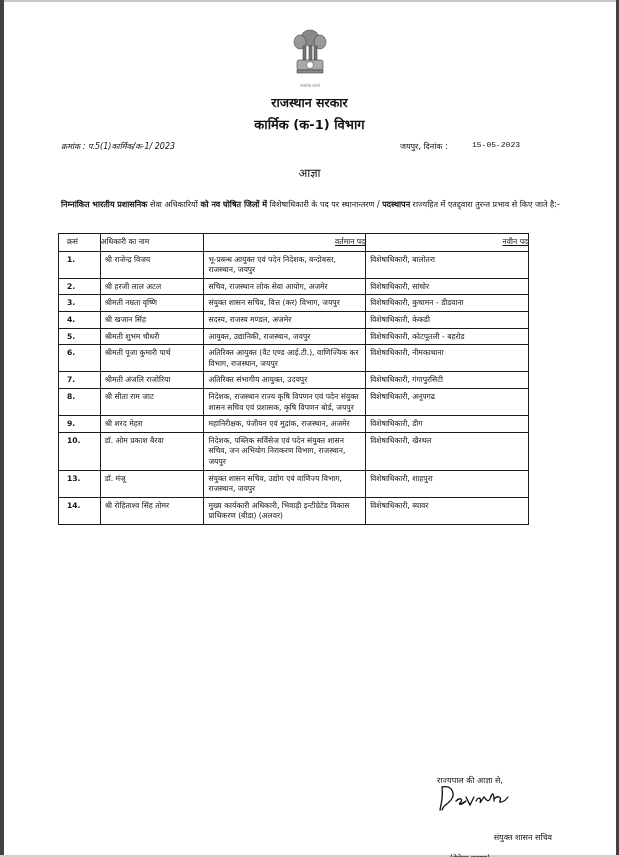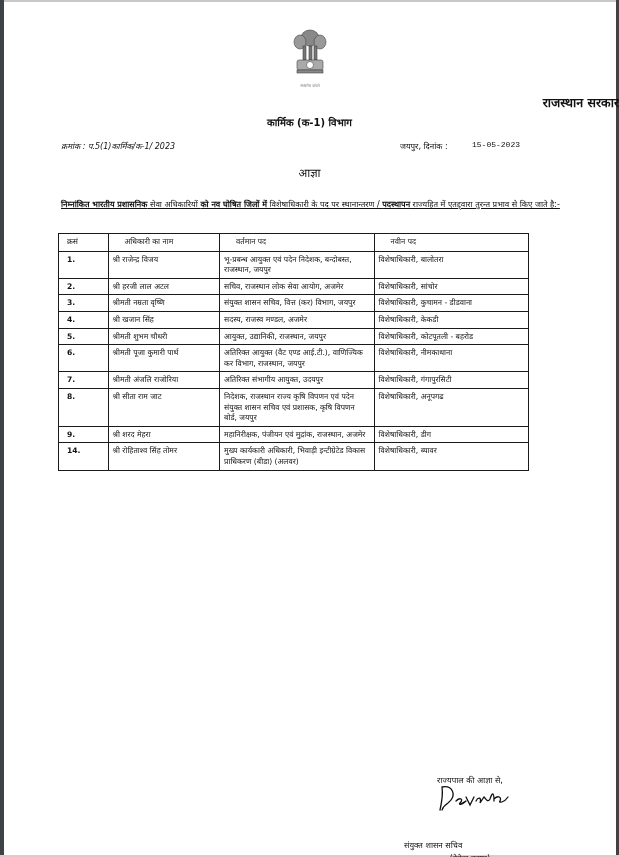--- a/index.html
+++ b/index.html
@@ -9,53 +9,53 @@
       font-family: "DejaVu Sans", "Liberation Sans", sans-serif;
       color: #111;
     }
     .edge-left { position: absolute; left: 0; top: 0; width: 4px; height: 857px; background: #3d4246; }
     .edge-right { position: absolute; right: 0; top: 0; width: 3px; height: 857px; background: #3d4246; }
     .edge-top { position: absolute; left: 0; top: 0; width: 619px; height: 2px; background: #c8c8c8; }
     .edge-bottom { position: absolute; left: 0; bottom: 0; width: 619px; height: 2px; background: #d0d0d0; }
 
     .emblem { position: absolute; left: 287px; top: 26px; width: 46px; height: 60px; }
     .emblem-motto { position: absolute; left: 278px; top: 83px; width: 64px; text-align: center; font-size: 4px; color: #777; }
-    .gov-name { position: absolute; left: 0; width: 619px; top: 94px; text-align: right; font-size: 12.5px; font-weight: bold; }
-    .dept-name { position: absolute; left: 0; width: 619px; top: 115px; text-align: center; font-size: 10px; font-weight: bold; }
+    .gov-name { position: absolute; left: 0; width: 619px; top: 94px; text-align: center; font-size: 12.5px; font-weight: bold; }
+    .dept-name { position: absolute; left: 0; width: 619px; top: 115px; text-align: center; font-size: 13px; font-weight: bold; }
 
     .ref-row { position: absolute; top: 140px; font-size: 8px; }
     .ref-left { left: 61px; font-style: italic; }
     .ref-place { left: 400px; }
     .ref-date { left: 472px; font-family: Liberation Mono, monospace; }
 
     .order-title { position: absolute; left: 0; width: 619px; top: 165px; text-align: center; font-size: 11.5px; }
 
-    .intro { position: absolute; left: 61px; top: 197px; width: 530px; font-size: 8px; line-height: 15px; text-decoration: underline; }
+    .intro { position: absolute; left: 61px; top: 197px; width: 530px; font-size: 8px; line-height: 15px; }
     .intro b { font-weight: bold; }
 
     table.orders {
       position: absolute; left: 58px; top: 233px; width: 471px;
       border-collapse: collapse; font-size: 7.6px; line-height: 10.6px;
     }
     table.orders td, table.orders th {
       border: 1px solid #1a1a1a; vertical-align: top; padding: 3px 4px 2px 4px;
     }
-    table.orders th { font-weight: normal; padding: 3px 16px; }
+    table.orders th { font-weight: normal; padding: 3px 0; }
     .c-sn { width: 29px; font-weight: bold; text-align: left; padding-left: 8px !important; }
     .c-name { width: 96px; }
     .c-cur { width: 155px; }
     .c-new { width: 156px; }
-    th.c-cur, th.c-new { text-align: left; }
+    th.c-cur, th.c-new { text-align: right; text-decoration: underline; }
     th.c-sn { text-align: left; }
 
     .sign-area { position: absolute; left: 400px; top: 774px; width: 140px; text-align: center; font-size: 8px; }
     .sign-line1 { position: absolute; left: 0; top: 0; width: 140px; text-align: center; }
     .signature { position: absolute; left: 34px; top: 9px; width: 80px; height: 30px; }
     .sign-name { position: absolute; left: 0; top: 38px; width: 140px; text-align: center; margin-top: 40px; }
-    .sign-designation { position: absolute; left: 4px; top: 57px; width: 140px; text-align: left; margin-top: 8px; }
+    .sign-designation { position: absolute; left: 12px; top: 57px; width: 140px; text-align: right; }
   </style>
 </head>
 <body>
 
 <div class="edge-top"></div>
 <div class="edge-left"></div>
 <div class="edge-right"></div>
 <div class="edge-bottom"></div>
 
 <svg class="emblem" viewBox="0 0 46 60">
@@ -147,20 +147,32 @@
         <td class="c-cur">निदेशक, राजस्थान राज्य कृषि विपणन एवं पदेन संयुक्त शासन सचिव एवं प्रशासक, कृषि विपणन बोर्ड, जयपुर</td>
         <td class="c-new">विशेषाधिकारी, अनूपगढ</td>
       </tr>
       <tr>
         <td class="c-sn">9.</td>
         <td class="c-name">श्री शरद मेहरा</td>
         <td class="c-cur">महानिरीक्षक, पंजीयन एवं मुद्रांक, राजस्थान, अजमेर</td>
         <td class="c-new">विशेषाधिकारी, डीग</td>
       </tr>
       <tr>
+        <td class="c-sn">10.</td>
+        <td class="c-name">डॉ. ओम प्रकाश बैरवा</td>
+        <td class="c-cur">निदेशक, पब्लिक सर्विसेज एवं पदेन संयुक्त शासन सचिव, जन अभियोग निराकरण विभाग, राजस्थान, जयपुर</td>
+        <td class="c-new">विशेषाधिकारी, खैरथल</td>
+      </tr>
+      <tr>
+        <td class="c-sn">13.</td>
+        <td class="c-name">डॉ. मंजू</td>
+        <td class="c-cur">संयुक्त शासन सचिव, उद्योग एवं वाणिज्य विभाग, राजस्थान, जयपुर</td>
+        <td class="c-new">विशेषाधिकारी, शाहपुरा</td>
+      </tr>
+      <tr>
         <td class="c-sn">14.</td>
         <td class="c-name">श्री रोहिताश्व सिंह तोमर</td>
         <td class="c-cur">मुख्य कार्यकारी अधिकारी, भिवाड़ी इन्टीग्रेटेड विकास प्राधिकरण (बीडा) (अलवर)</td>
         <td class="c-new">विशेषाधिकारी, ब्यावर</td>
       </tr>
     </tbody>
 </table>
 
 <div class="sign-area">
   <div class="sign-line1">राज्यपाल की आज्ञा से,</div>

